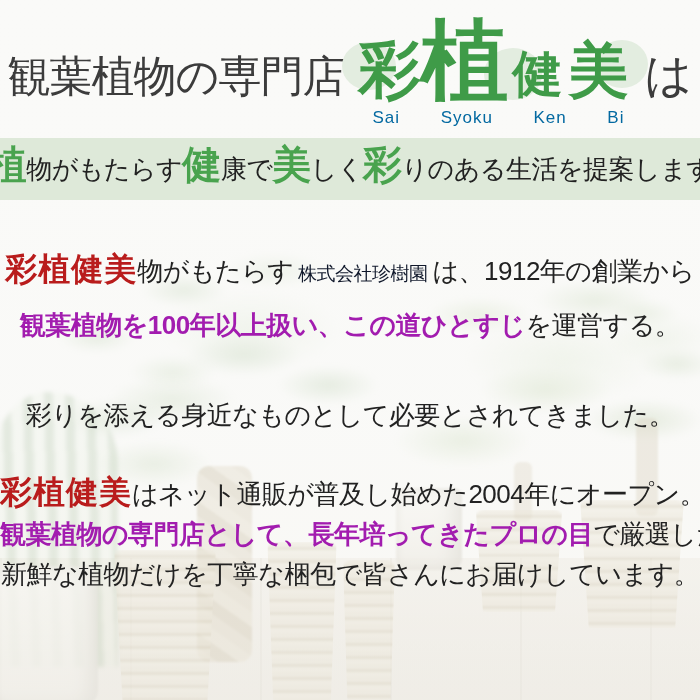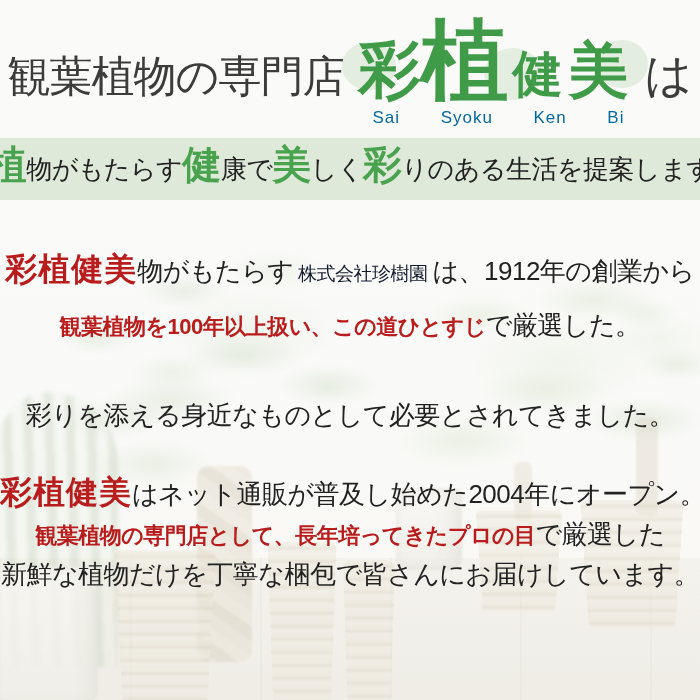--- a/index.html
+++ b/index.html
@@ -116,21 +116,21 @@
   .seg-hl{font-size:39px;font-weight:bold;color:#49a34e;}
   .seg-plain{font-size:26px;color:#222;font-weight:500;}
   
   .content{position:absolute;top:200px;left:0;width:700px;}
   .para{text-align:center;white-space:nowrap;}
   .para .line{line-height:50px;letter-spacing:-.5px;}
   .p1{margin-top:44px;} .p2{margin-top:36px;} .p3{margin-top:30px;}
   .p3 .line{line-height:36px;}
   .seg-brand{font-family:Liberation Sans, sans-serif;font-size:32px;color:#b91c1c;font-weight:600;letter-spacing:1px;}
   .seg-company{font-size:19px;color:#0f172a;font-weight:500;}
-  .seg-green-bold{font-size:22px;font-weight:bold;color:#b91c1c;}
+  .seg-green-bold{font-size:26px;font-weight:bold;color:#a21caf;}
 </style>
 </head>
 <body>
 
 <div class="stage">
 
   <div class="bg">
     <div class="floor"></div>
     <div class="foliage f-left"></div>
     <div class="foliage f-midleft"></div>
@@ -172,21 +172,21 @@
     </div>
   </div>
 
   <div class="banner">
     <div class="line"><span class="seg seg-hl">植</span><span class="seg seg-plain">物がもたらす</span><span class="seg seg-hl">健</span><span class="seg seg-plain">康で</span><span class="seg seg-hl">美</span><span class="seg seg-plain">しく</span><span class="seg seg-hl">彩</span><span class="seg seg-plain">りのある生活を提案します</span></div>
   </div>
 
   <div class="content">
     <div class="para p1">
       <div class="line"><span class="seg seg-brand">彩植健美</span><span class="seg seg-plain">物がもたらす</span><span class="seg seg-company"> 株式会社珍樹園 </span><span class="seg seg-plain">は、1912年の創業から</span></div>
-      <div class="line"><span class="seg seg-green-bold">観葉植物を100年以上扱い、この道ひとすじ</span><span class="seg seg-plain">で厳選した。</span></div>
+      <div class="line"><span class="seg seg-green-bold">観葉植物を100年以上扱い、この道ひとすじ</span><span class="seg seg-plain">を運営する。</span></div>
     </div>
     <div class="para p2">
       <div class="line"><span class="seg seg-plain">彩りを添える身近なものとして必要とされてきました。</span></div>
     </div>
     <div class="para p3">
       <div class="line"><span class="seg seg-brand">彩植健美</span><span class="seg seg-plain">はネット通販が普及し始めた2004年にオープン。</span></div>
       <div class="line"><span class="seg seg-green-bold">観葉植物の専門店として、長年培ってきたプロの目</span><span class="seg seg-plain">で厳選した</span></div>
       <div class="line"><span class="seg seg-plain">新鮮な植物だけを丁寧な梱包で皆さんにお届けしています。</span></div>
     </div>
   </div>

